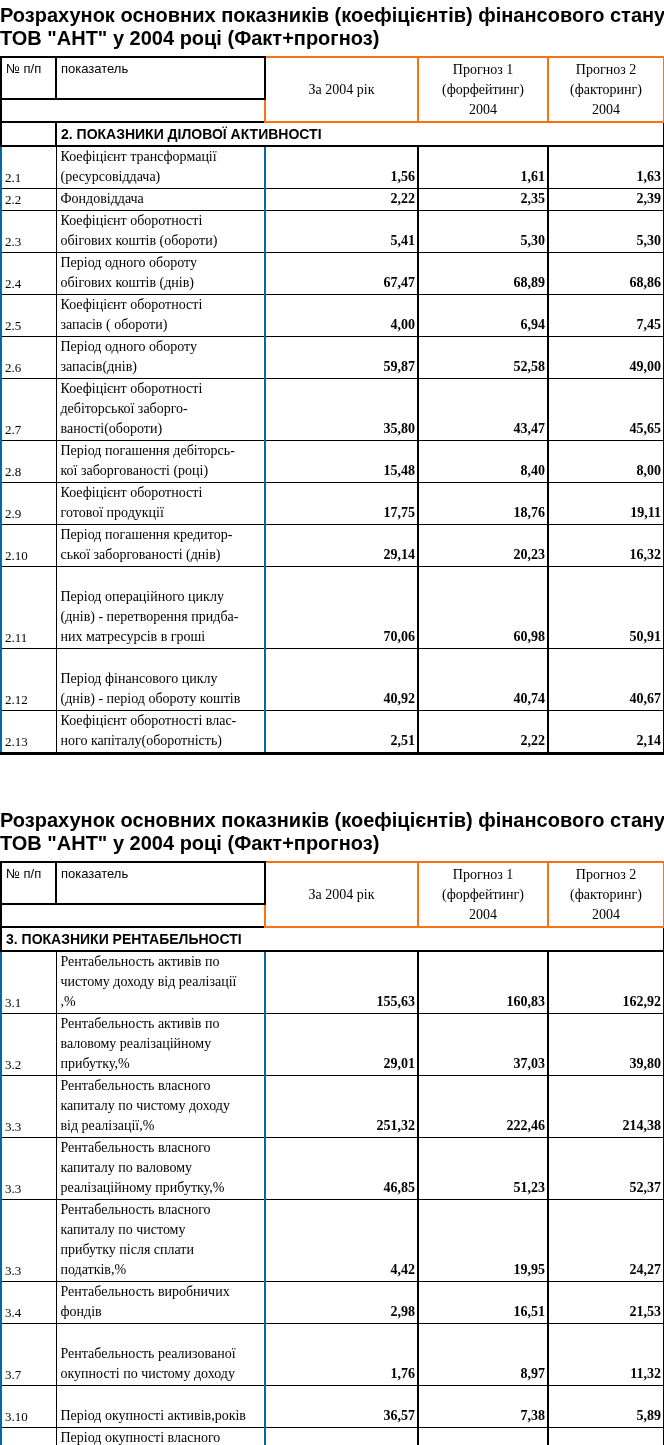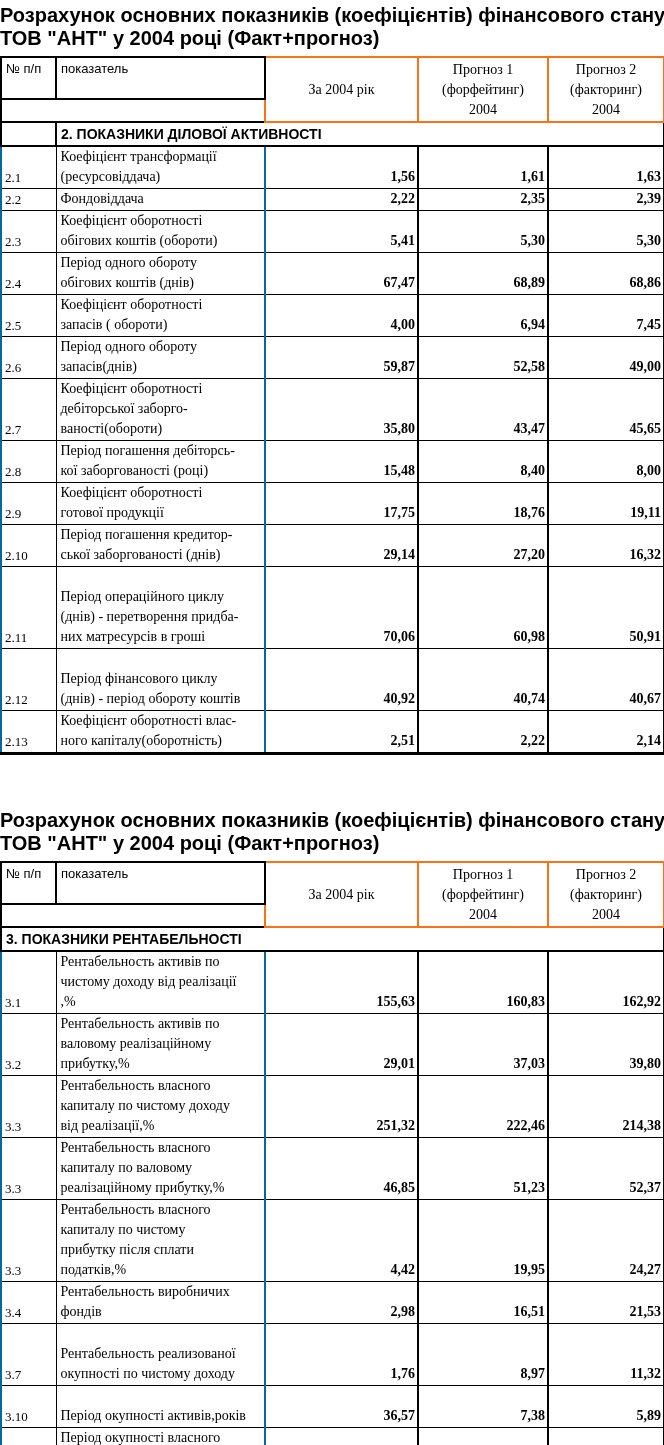--- a/index.html
+++ b/index.html
@@ -203,21 +203,21 @@
 готової продукції</td>
             <td class="val">17,75</td>
             <td class="val">18,76</td>
             <td class="val">19,11</td>
           </tr>
           <tr>
             <td class="num">2.10</td>
             <td class="label">Період погашення кредитор-
 ської заборгованості (днів)</td>
             <td class="val">29,14</td>
-            <td class="val">27,20</td>
+            <td class="val">20,23</td>
             <td class="val">16,32</td>
           </tr>
           <tr>
             <td class="num">2.11</td>
             <td class="label">
 Період операційного циклу
 (днів) - перетворення придба-
 них матресурсів в гроші</td>
             <td class="val">70,06</td>
             <td class="val">60,98</td>

